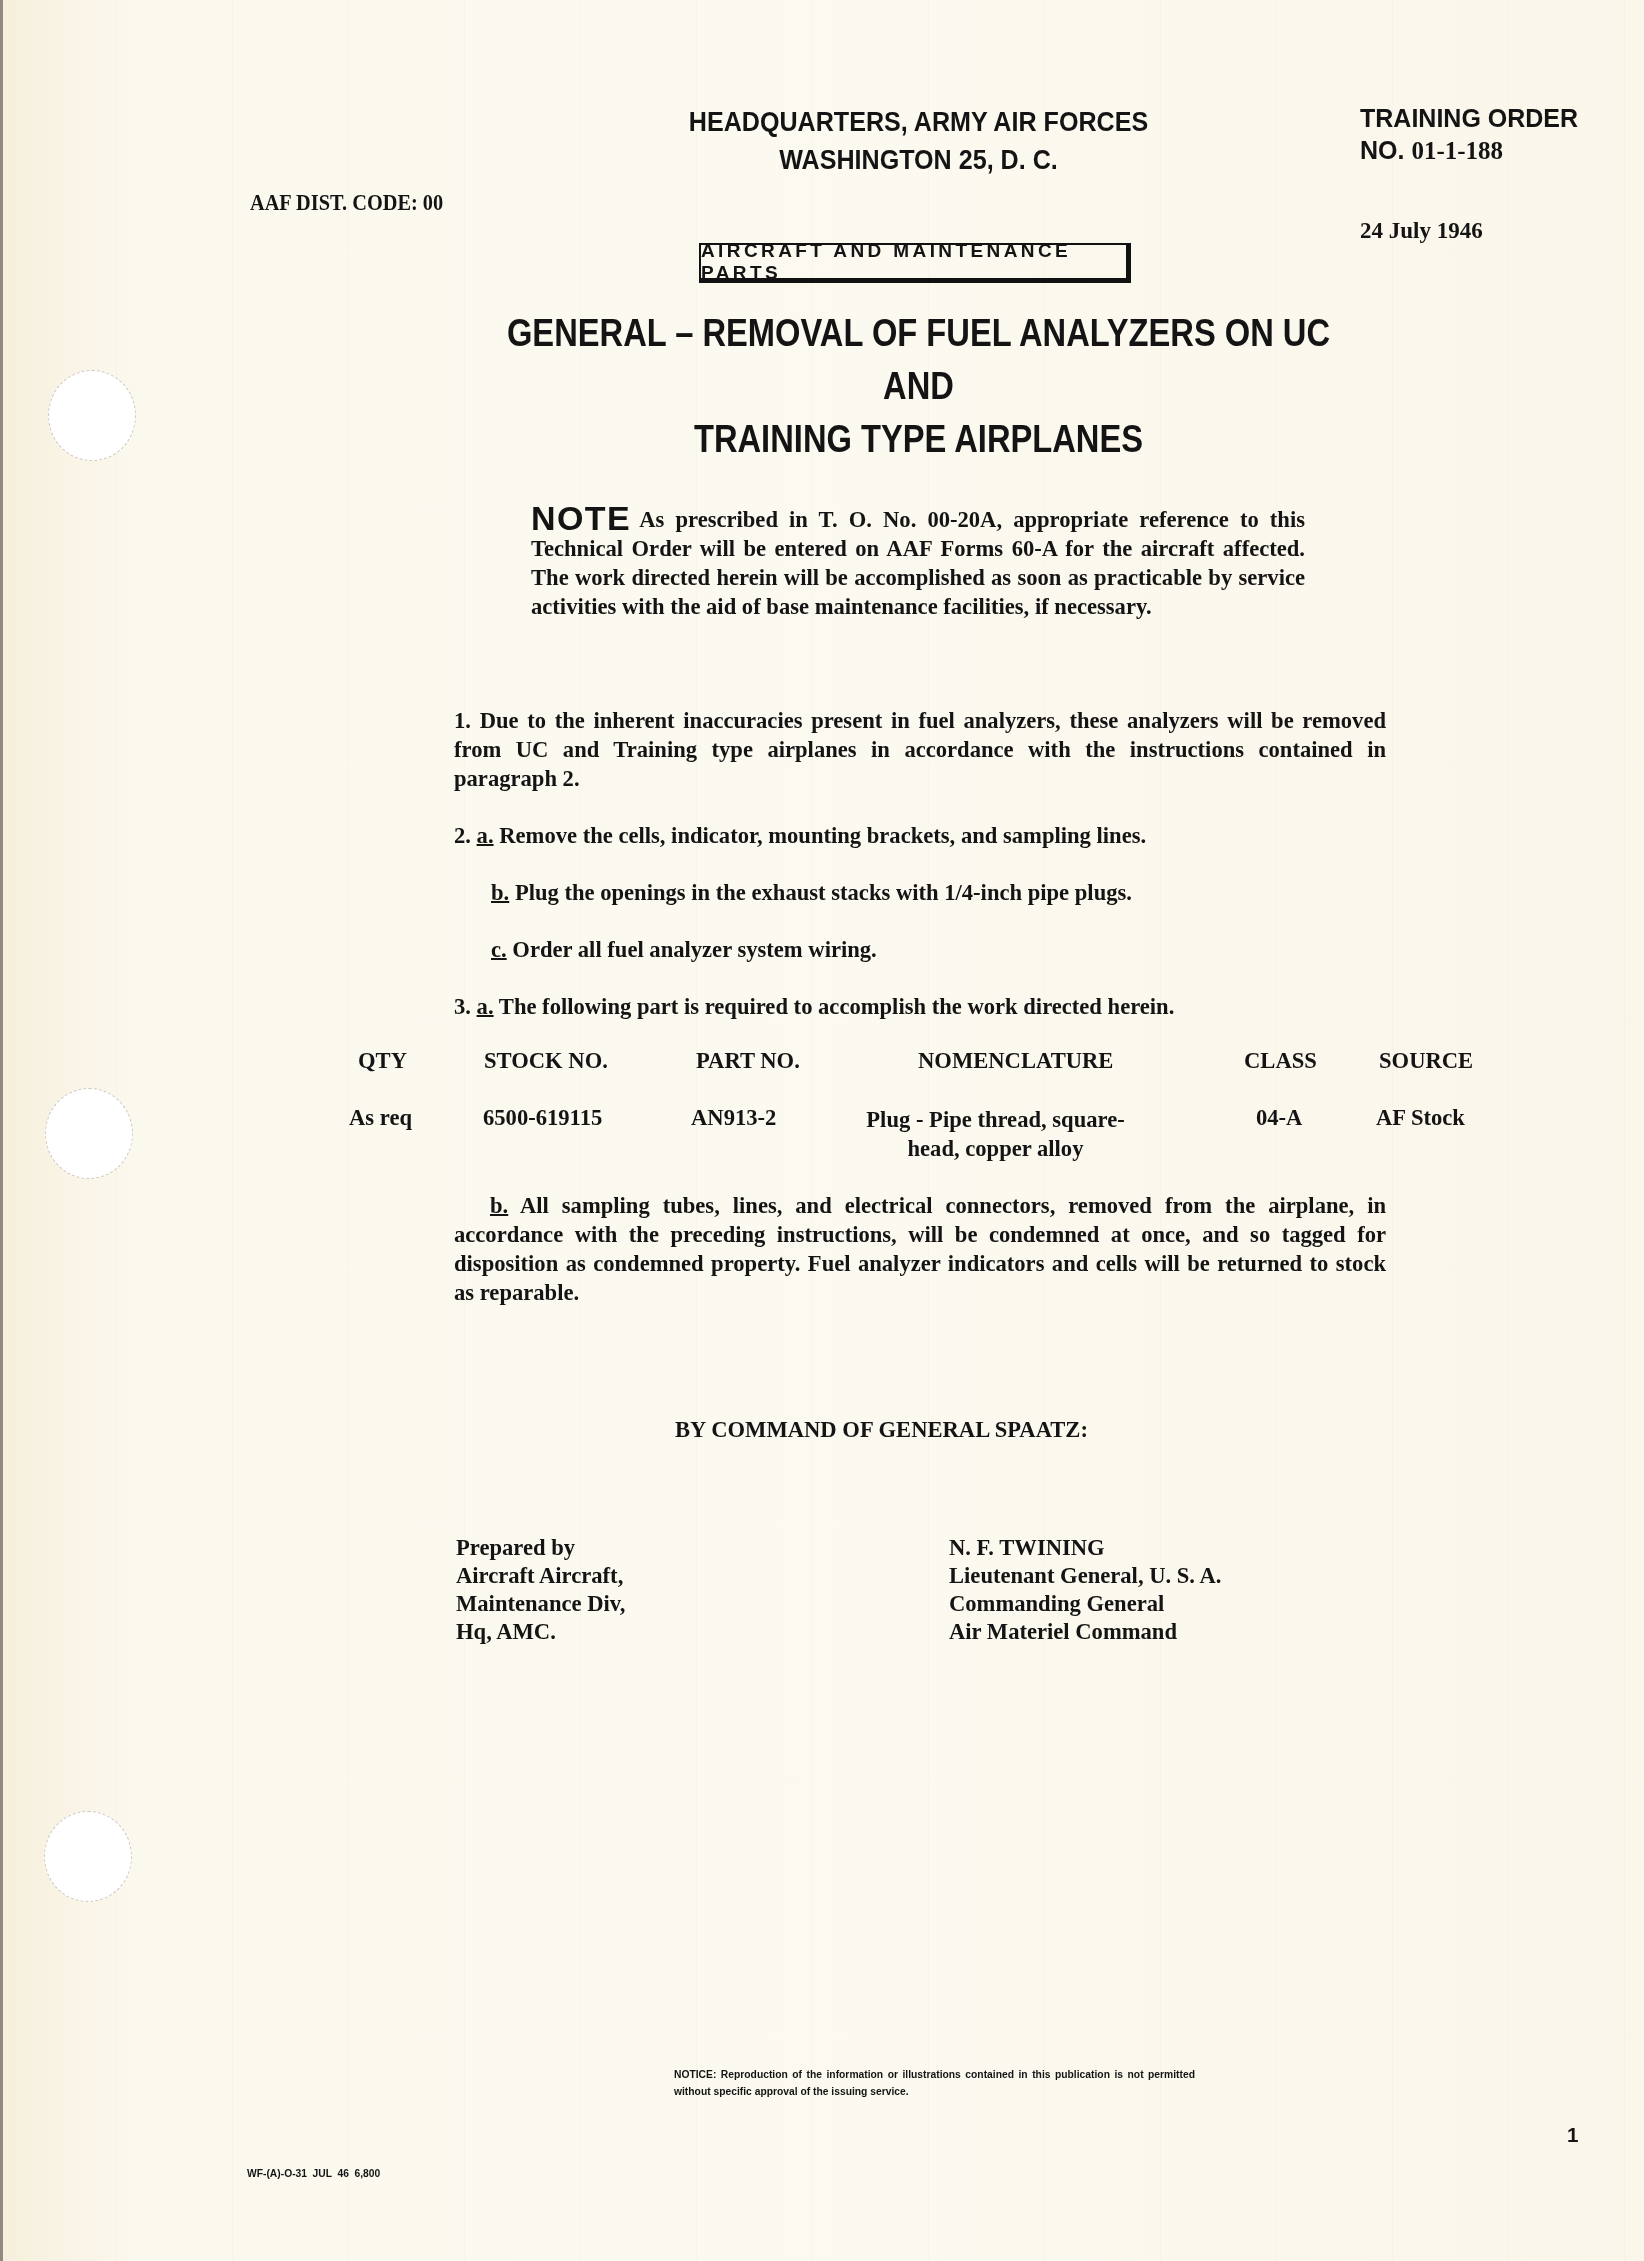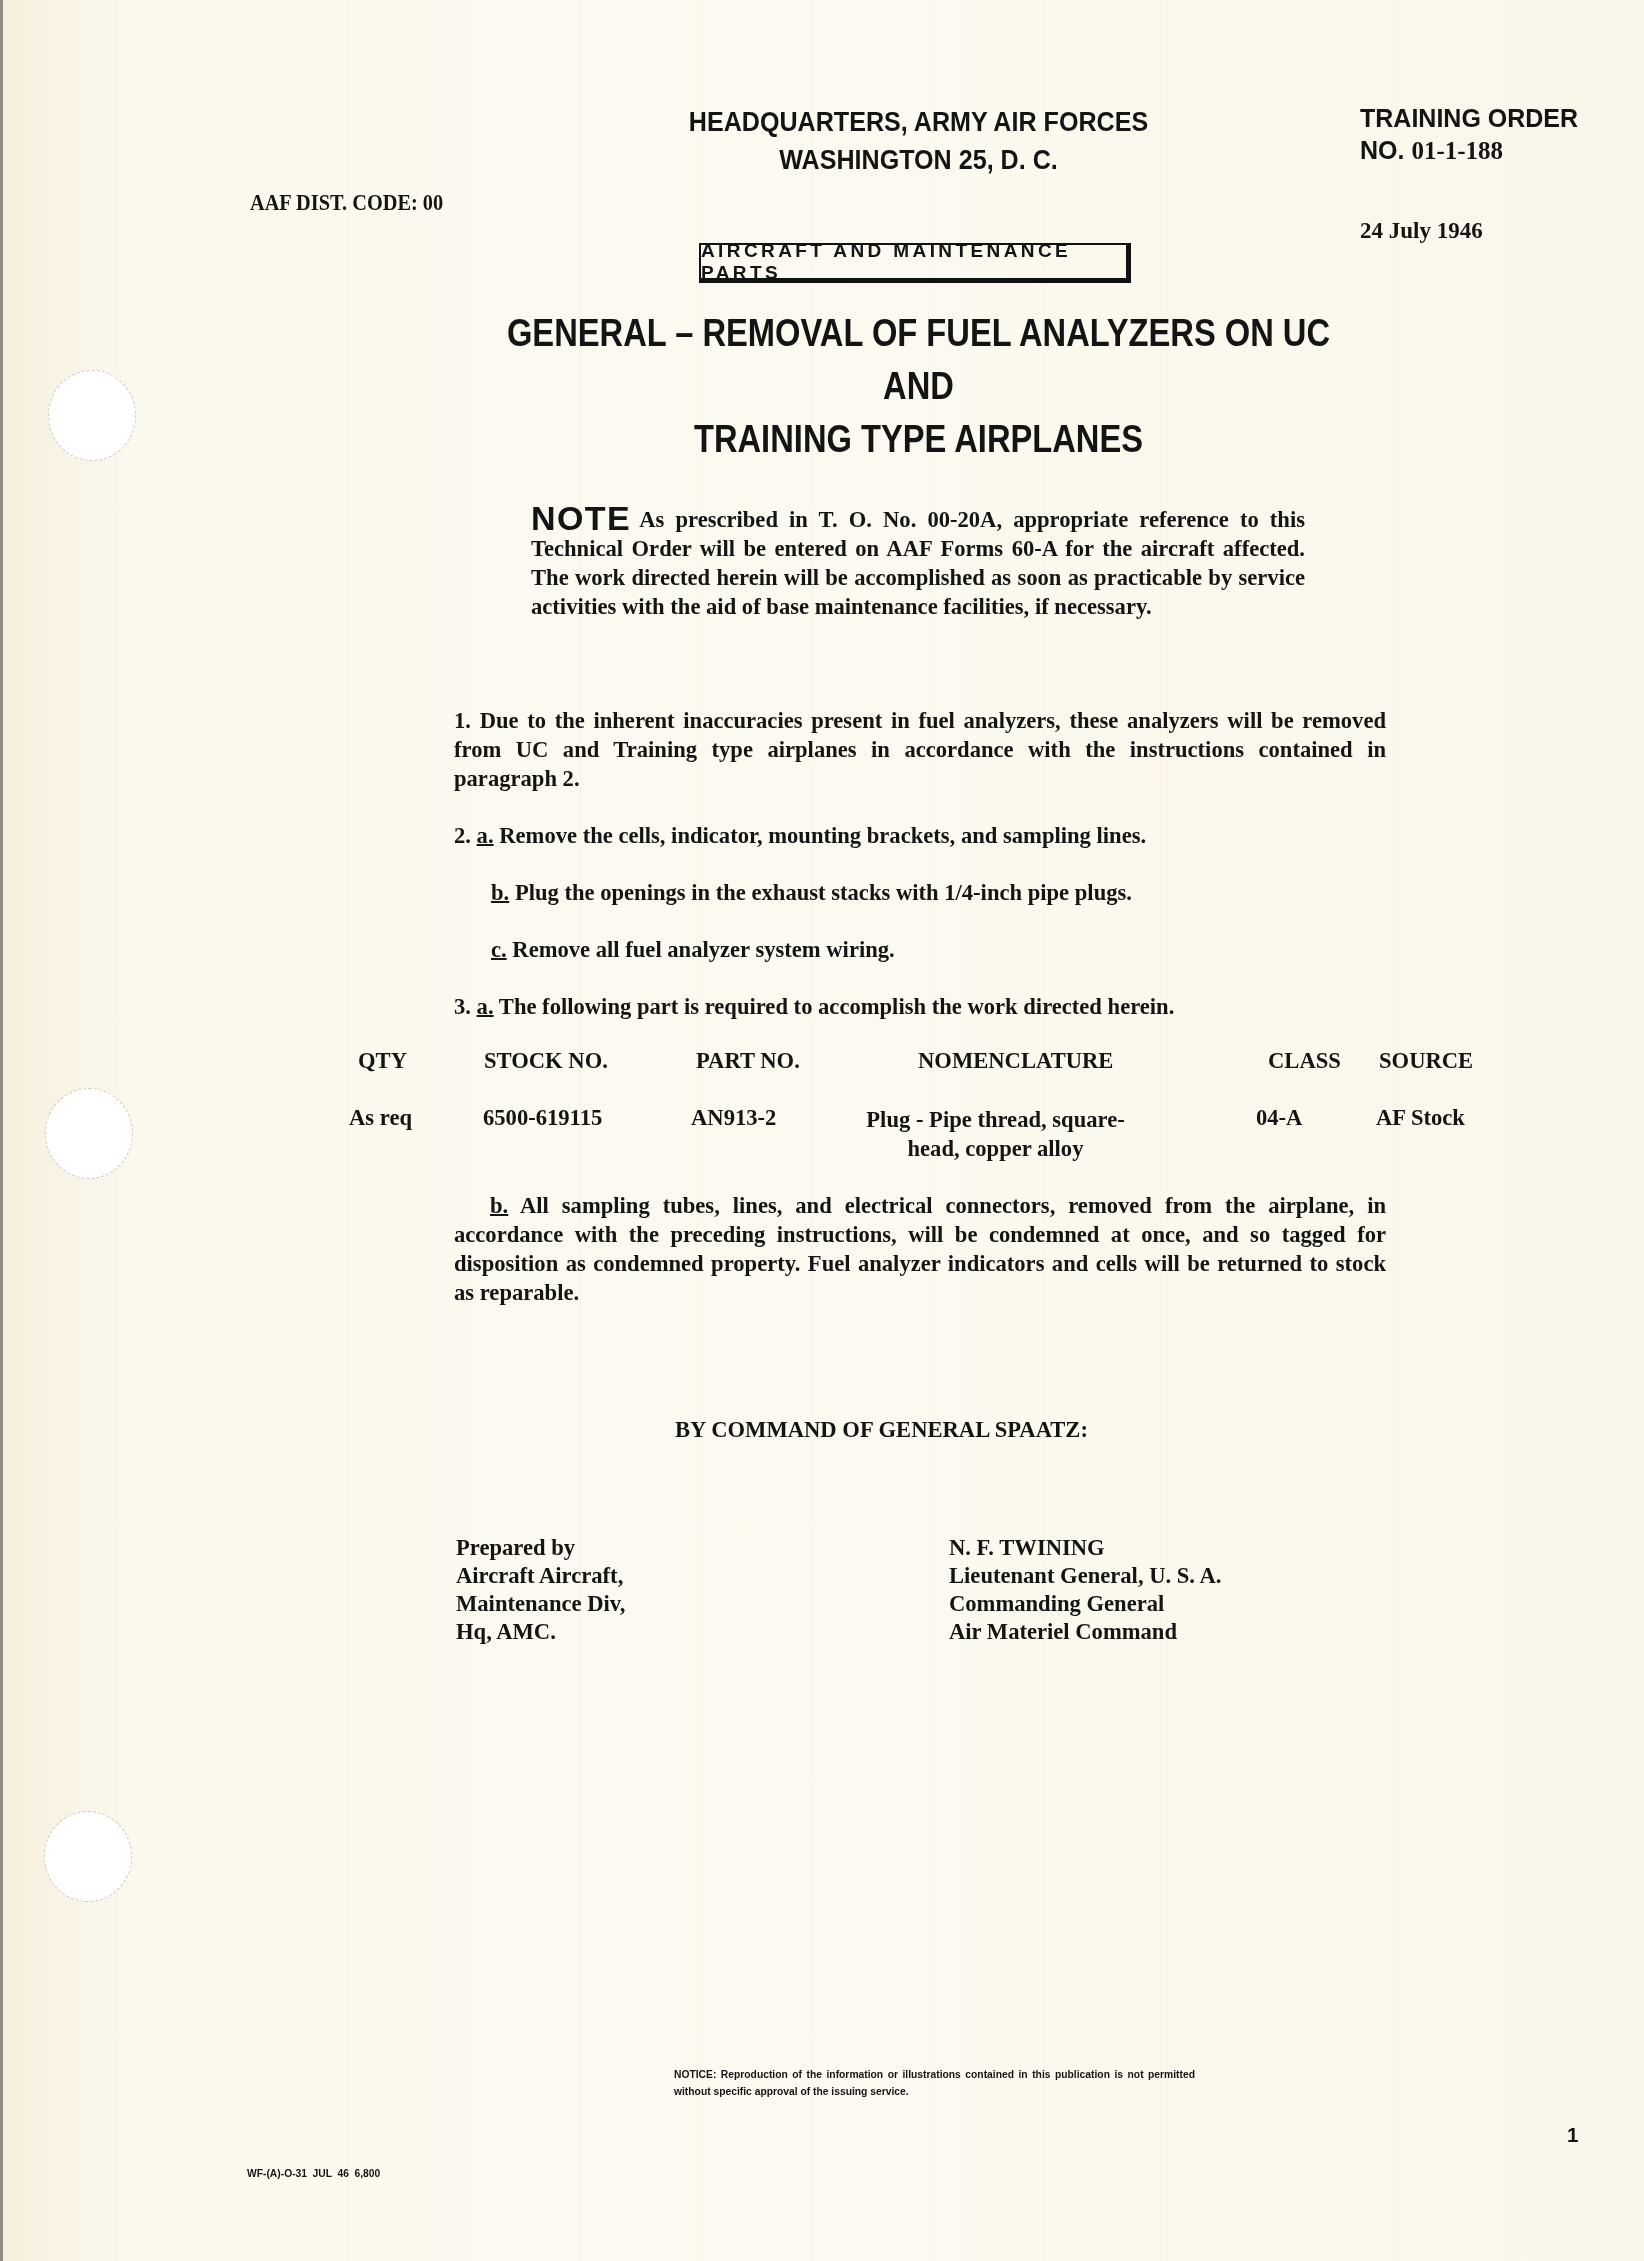--- a/index.html
+++ b/index.html
@@ -110,35 +110,35 @@
   <span>2.</span>
   <span class="u">a.</span>
   <span>Remove the cells, indicator, mounting brackets, and sampling lines.</span>
 </div>
 <div class="abs p2b para">
   <span class="u">b.</span>
   <span>Plug the openings in the exhaust stacks with 1/4-inch pipe plugs.</span>
 </div>
 <div class="abs p2c para">
   <span class="u">c.</span>
-  <span>Remove all fuel analyzer system wiring.</span>
+  <span>Order all fuel analyzer system wiring.</span>
 </div>
 
 <div class="abs p3a para">
   <span>3.</span>
   <span class="u">a.</span>
   <span>The following part is required to accomplish the work directed herein.</span>
 </div>
 
 <div class="tbl-head" style="left:0; width:1645px;">
   <span class="col" style="left:358px;">QTY</span>
   <span class="col" style="left:484px;">STOCK NO.</span>
   <span class="col" style="left:696px;">PART NO.</span>
   <span class="col" style="left:918px;">NOMENCLATURE</span>
-  <span class="col" style="left:1244px;margin-left:24px;">CLASS</span>
+  <span class="col" style="left:1244px;">CLASS</span>
   <span class="col" style="left:1379px;">SOURCE</span>
 </div>
 <div class="tbl-row" style="left:0; width:1645px;">
   <span class="col" style="left:349px;">As req</span>
   <span class="col" style="left:483px;">6500-619115</span>
   <span class="col" style="left:691px;">AN913-2</span>
   <span class="col c-nom" style="left:824px; width:343px;">
     <div>Plug - Pipe thread, square-</div>
     <div>head, copper alloy</div>
   </span>

